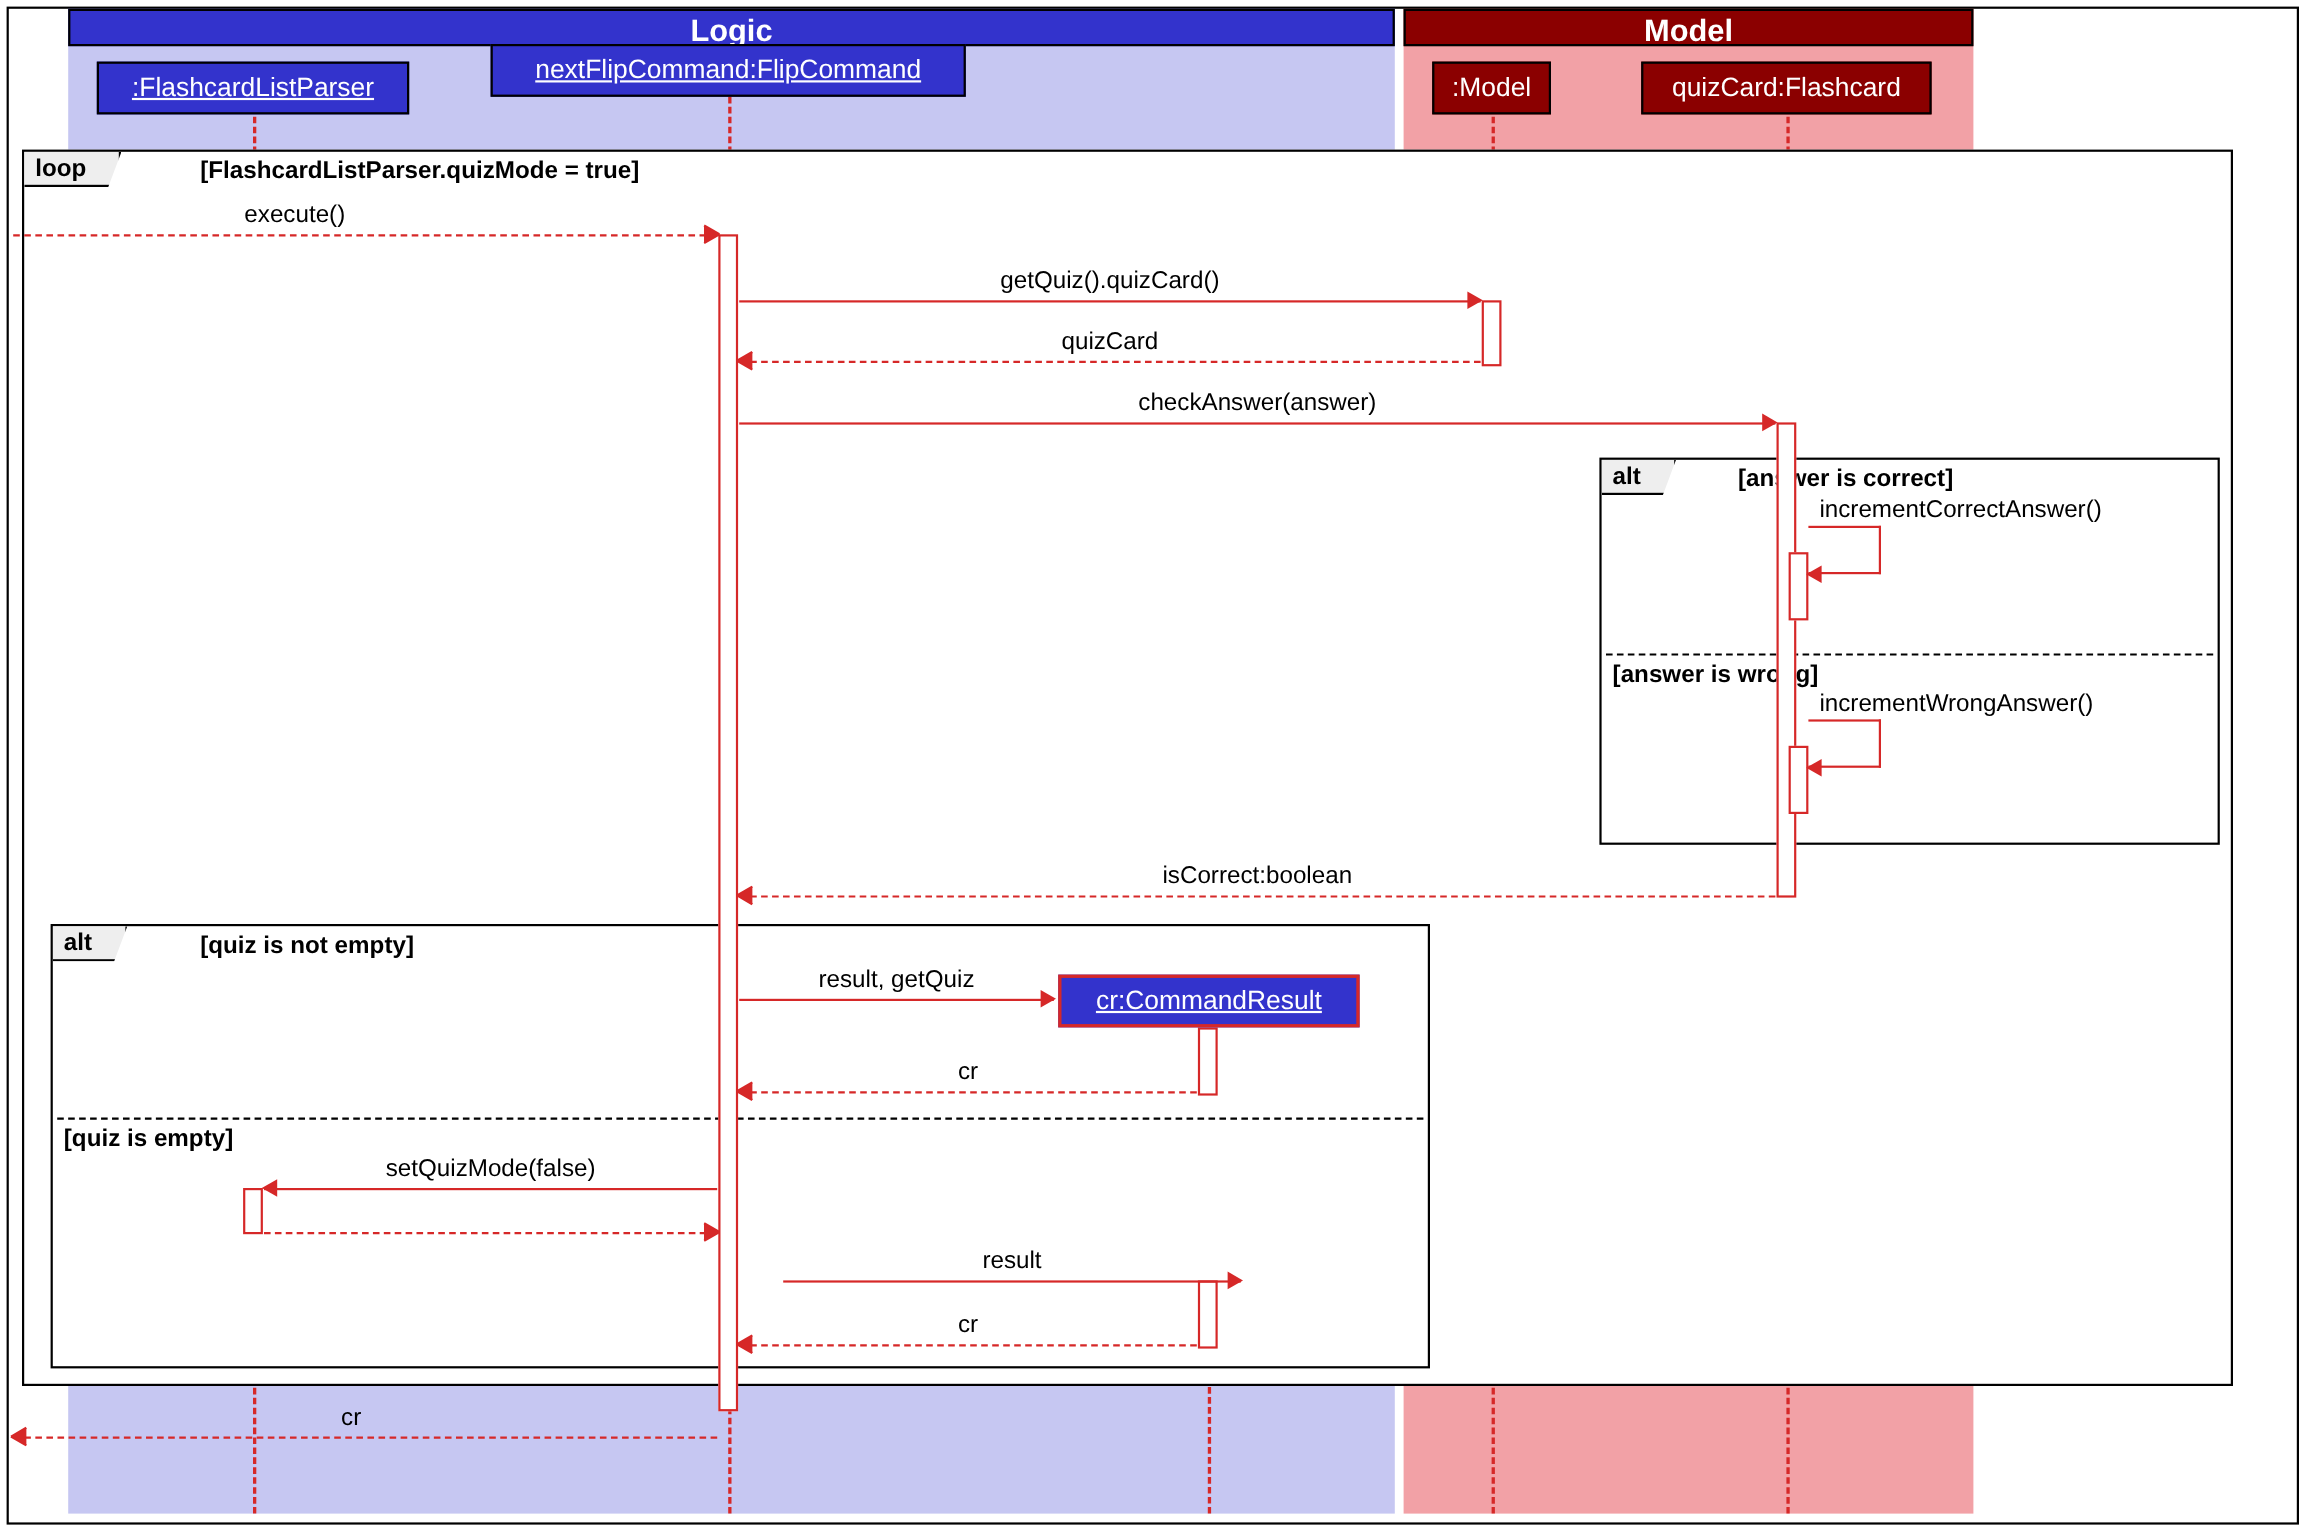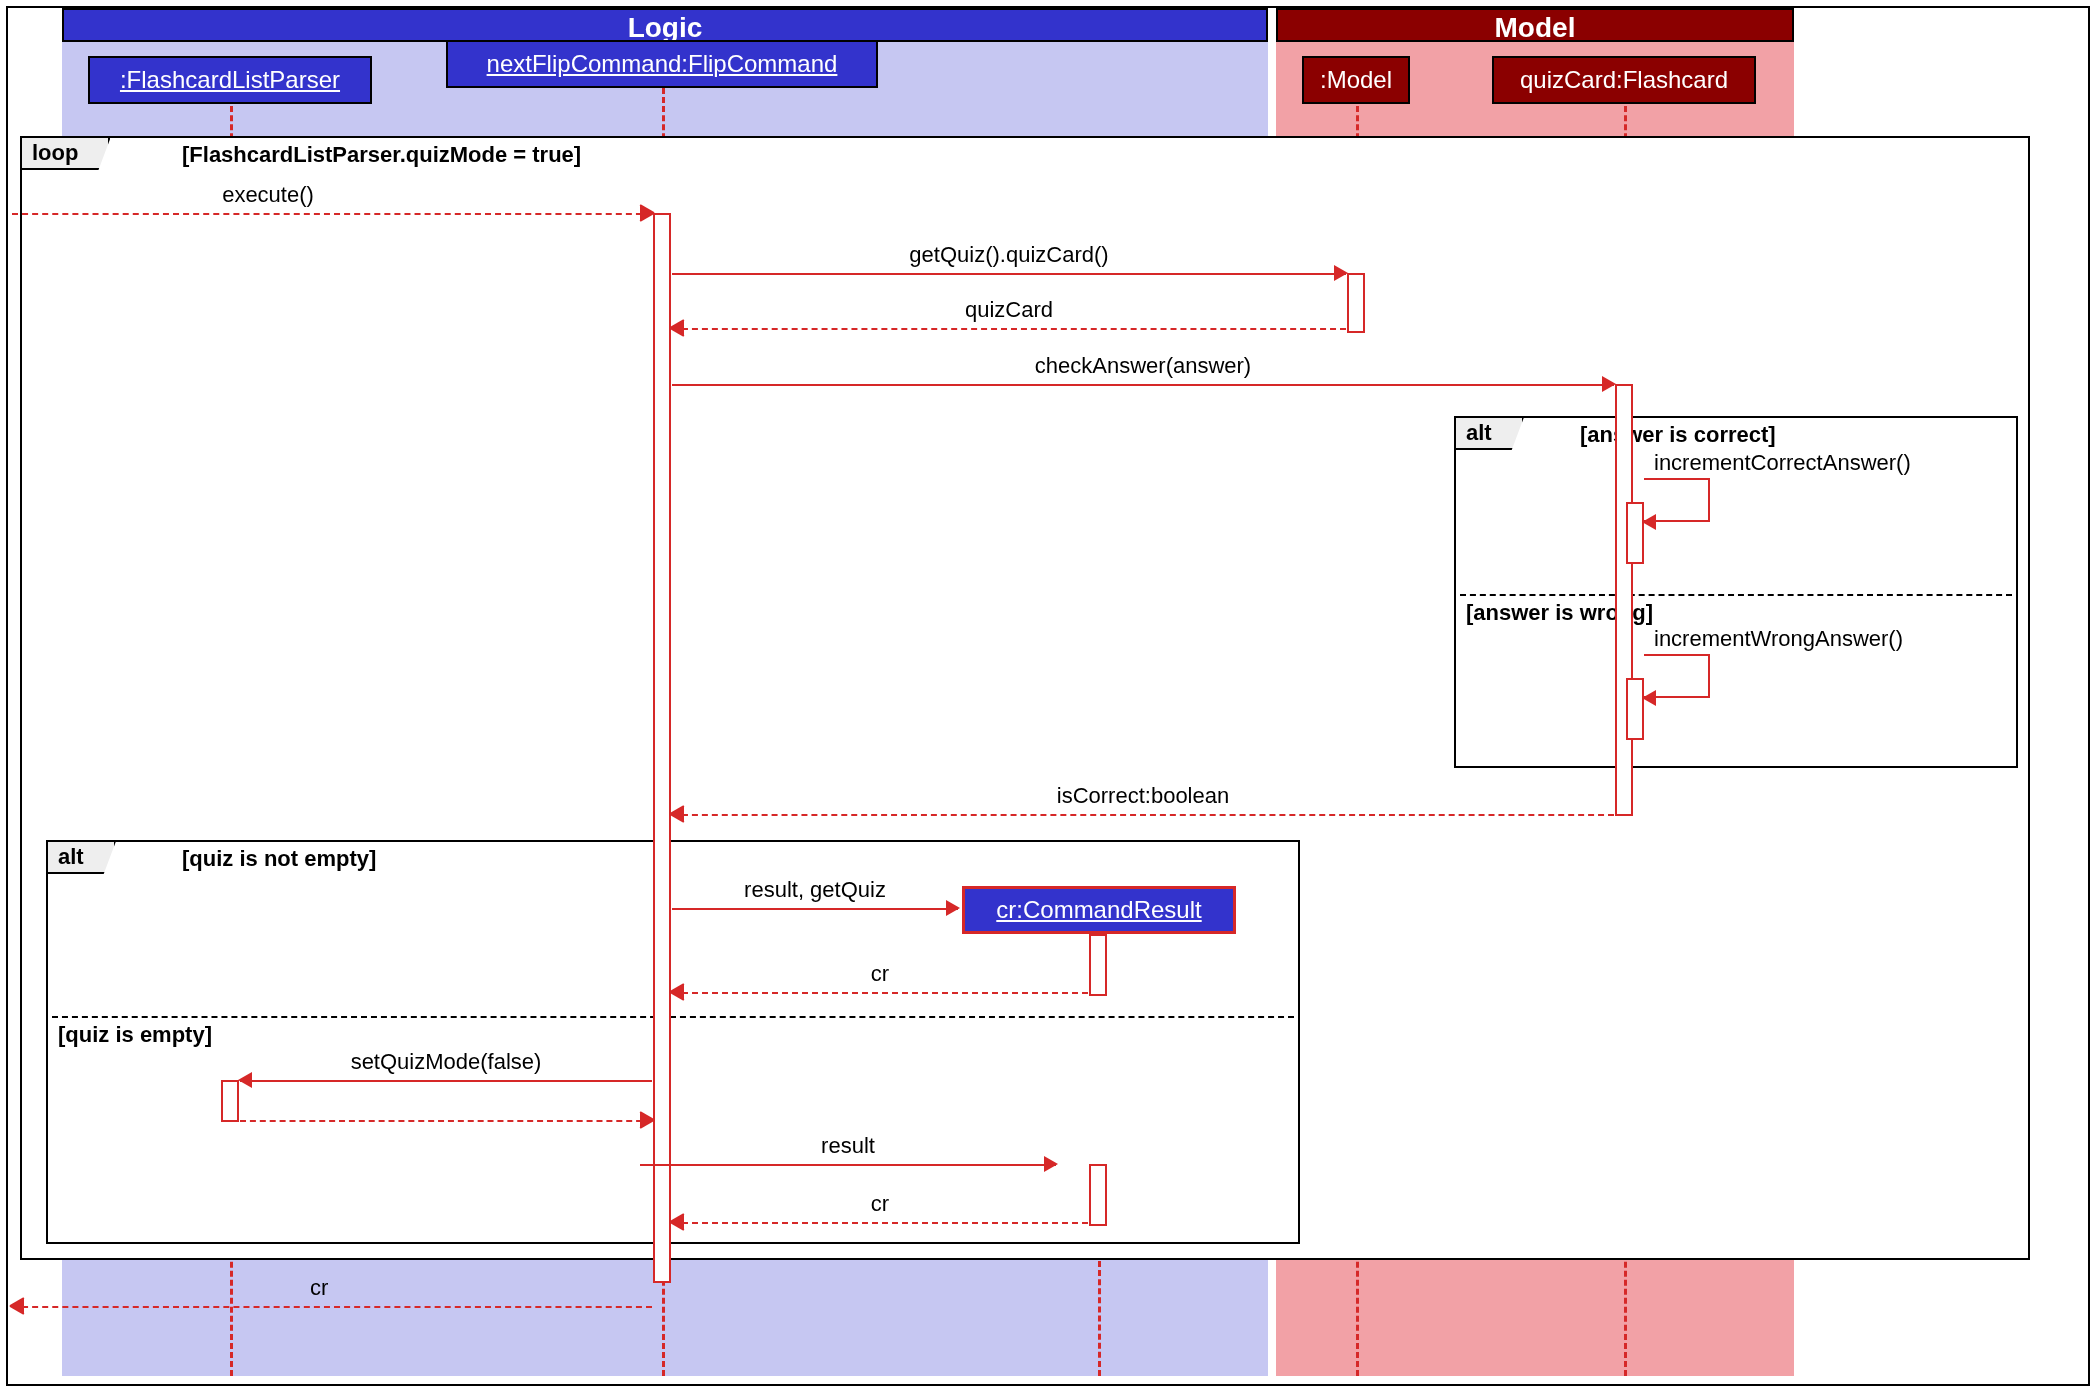--- a/index.html
+++ b/index.html
@@ -292,21 +292,21 @@
     <div class="label">setQuizMode(false)</div>
     <div class="arrow-left"></div>
   </div>
 
   <div class="msg dashed" style="left:232px; width:412px; top:1112px;">
     <div class="line"></div>
     <div class="stick-r"></div>
     <div class="arrow-right"></div>
   </div>
 
-  <div class="msg" style="left:632px; width:416px; top:1156px;">
+  <div class="msg" style="left:704px; width:416px; top:1156px;">
     <div class="line"></div>
     <div class="label">result</div>
     <div class="arrow-right"></div>
   </div>
 
   <div class="msg dashed" style="left:664px; width:416px; top:1214px;">
     <div class="line"></div>
     <div class="label">cr</div>
     <div class="stick-l"></div>
     <div class="arrow-left"></div>

